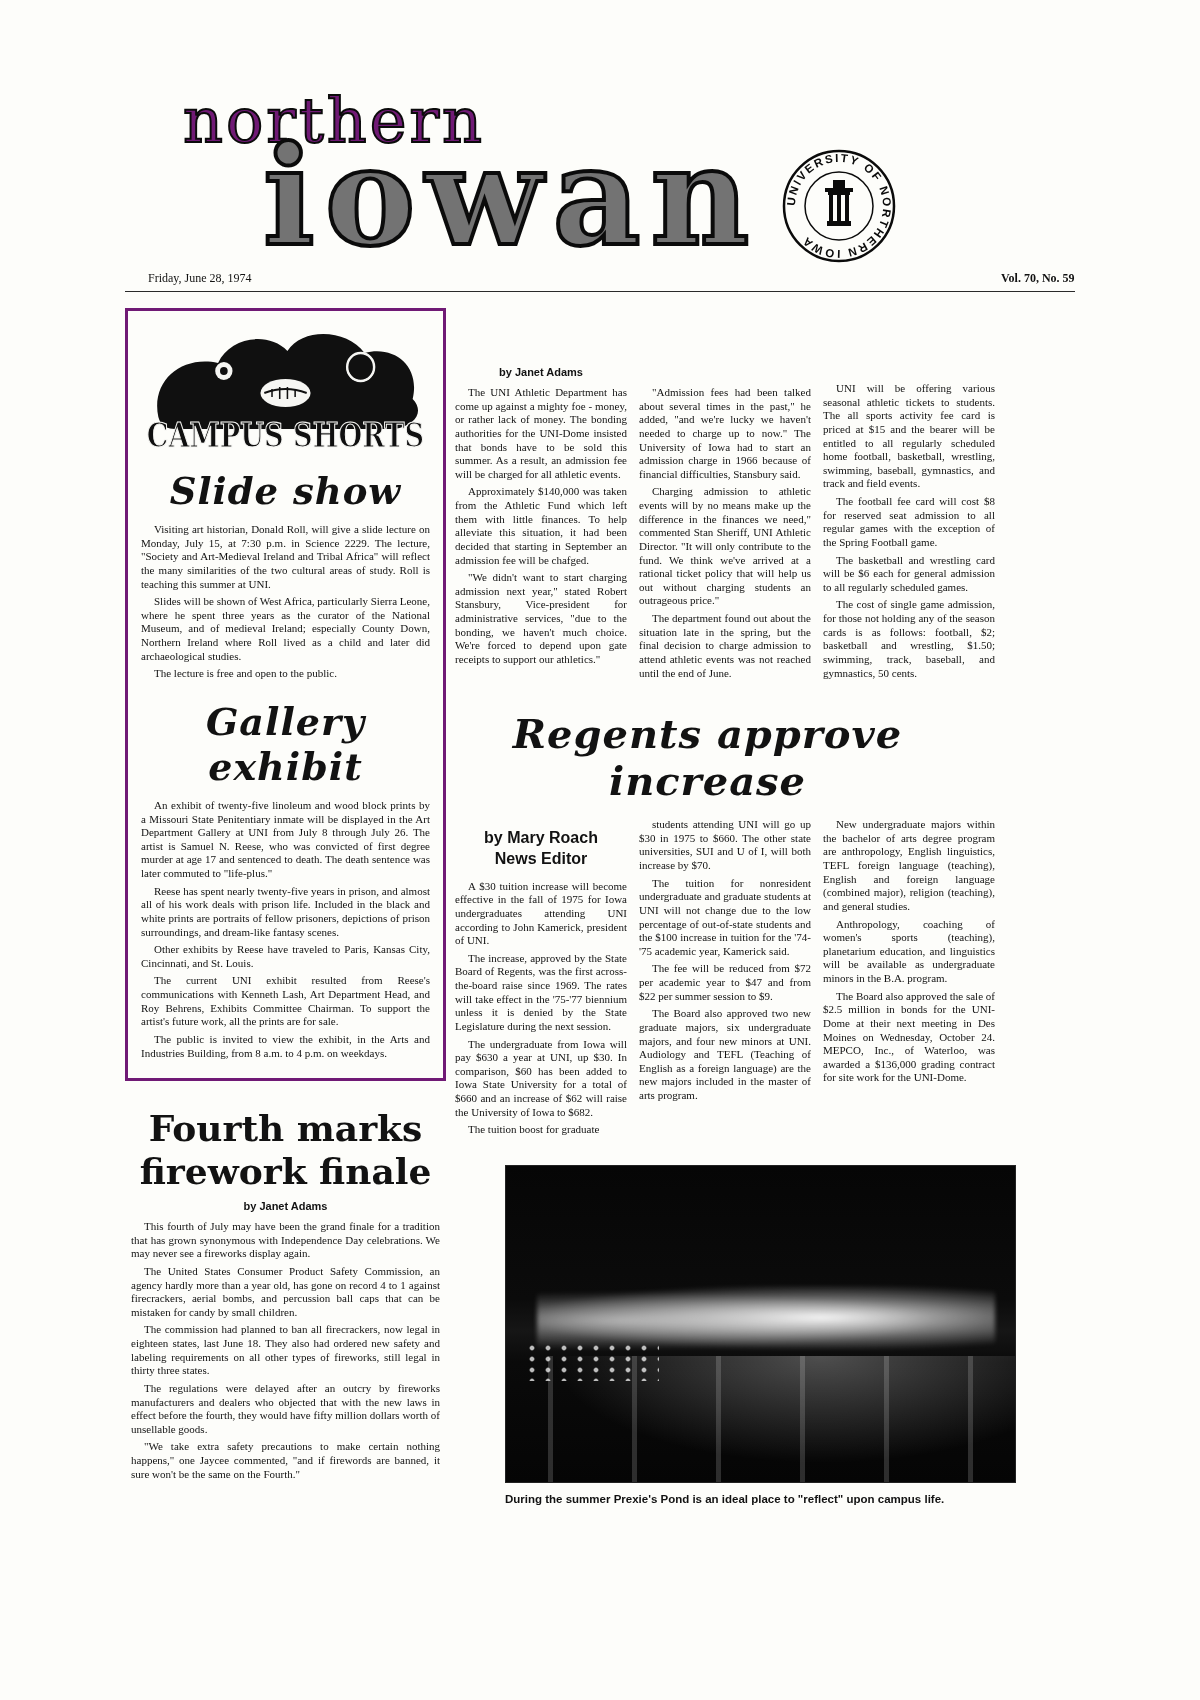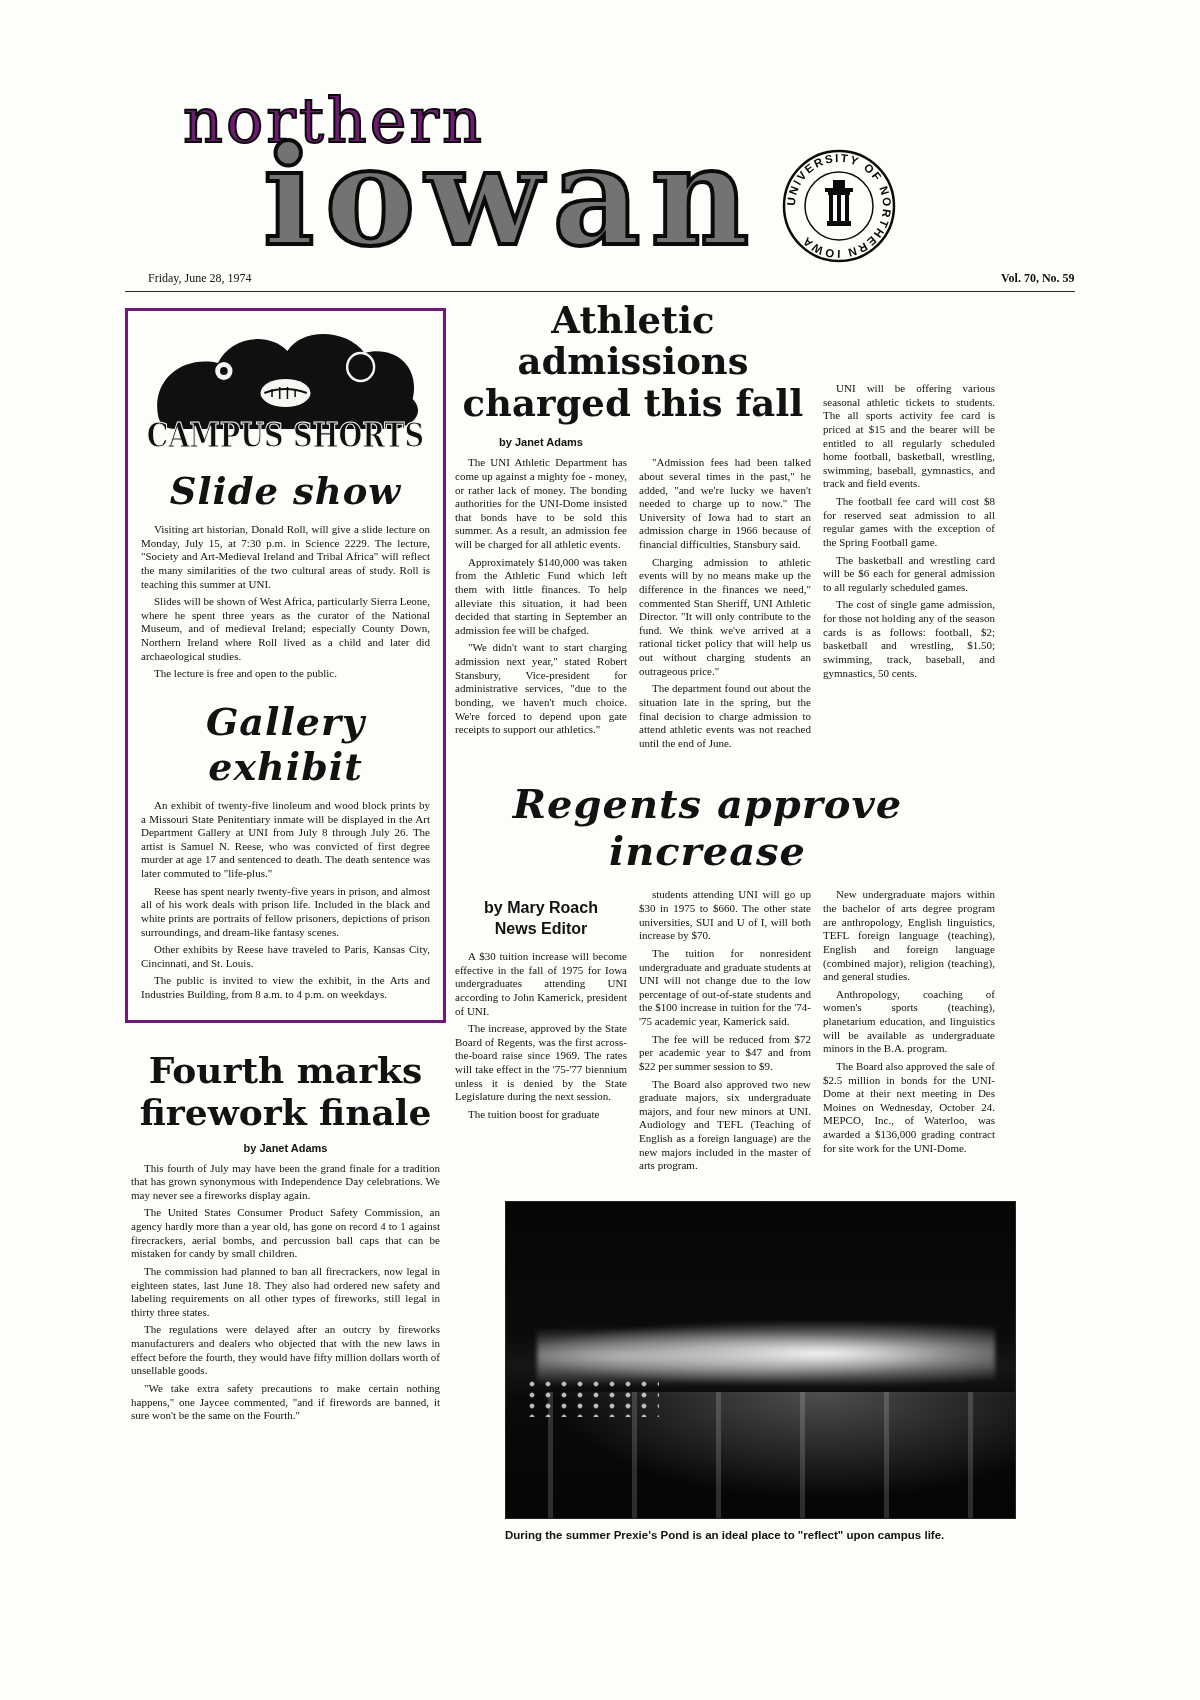--- a/index.html
+++ b/index.html
@@ -149,38 +149,38 @@
 
       <h2 class="h-slide">Slide show</h2>
       <p class="body-p">Visiting art historian, Donald Roll, will give a slide lecture on Monday, July 15, at 7:30 p.m. in Science 2229. The lecture, "Society and Art-Medieval Ireland and Tribal Africa" will reflect the many similarities of the two cultural areas of study. Roll is teaching this summer at UNI.</p>
       <p class="body-p">Slides will be shown of West Africa, particularly Sierra Leone, where he spent three years as the curator of the National Museum, and of medieval Ireland; especially County Down, Northern Ireland where Roll lived as a child and later did archaeological studies.</p>
       <p class="body-p">The lecture is free and open to the public.</p>
 
       <h2 class="h-gallery">Gallery exhibit</h2>
       <p class="body-p">An exhibit of twenty-five linoleum and wood block prints by a Missouri State Penitentiary inmate will be displayed in the Art Department Gallery at UNI from July 8 through July 26. The artist is Samuel N. Reese, who was convicted of first degree murder at age 17 and sentenced to death. The death sentence was later commuted to "life-plus."</p>
       <p class="body-p">Reese has spent nearly twenty-five years in prison, and almost all of his work deals with prison life. Included in the black and white prints are portraits of fellow prisoners, depictions of prison surroundings, and dream-like fantasy scenes.</p>
       <p class="body-p">Other exhibits by Reese have traveled to Paris, Kansas City, Cincinnati, and St. Louis.</p>
+      <p class="body-p">The current UNI exhibit resulted from Reese's communications with Kenneth Lash, Art Department Head, and Roy Behrens, Exhibits Committee Chairman. To support the artist's future work, all the prints are for sale.</p>
       <p class="body-p">The public is invited to view the exhibit, in the Arts and Industries Building, from 8 a.m. to 4 p.m. on weekdays.</p>
     </div>
 
     <div class="fireworks">
       <h2 class="h-fourth"><span>Fourth marks</span><br><span>firework finale</span></h2>
       <div class="byline">by Janet Adams</div>
       <p class="body-p">This fourth of July may have been the grand finale for a tradition that has grown synonymous with Independence Day celebrations. We may never see a fireworks display again.</p>
       <p class="body-p">The United States Consumer Product Safety Commission, an agency hardly more than a year old, has gone on record 4 to 1 against firecrackers, aerial bombs, and percussion ball caps that can be mistaken for candy by small children.</p>
       <p class="body-p">The commission had planned to ban all firecrackers, now legal in eighteen states, last June 18. They also had ordered new safety and labeling requirements on all other types of fireworks, still legal in thirty three states.</p>
       <p class="body-p">The regulations were delayed after an outcry by fireworks manufacturers and dealers who objected that with the new laws in effect before the fourth, they would have fifty million dollars worth of unsellable goods.</p>
       <p class="body-p">"We take extra safety precautions to make certain nothing happens," one Jaycee commented, "and if firewords are banned, it sure won't be the same on the Fourth."</p>
     </div>
   </div>
 
   <div class="right-zone">
 
     <div class="athletic-grid">
-      <h1 class="h-athletic"><span>Athletic admissions</span><br><span>charged this fall</span></h1>
 
       <div class="ath-c1">
         <div class="byline">by Janet Adams</div>
         <p class="body-p">The UNI Athletic Department has come up against a mighty foe - money, or rather lack of money. The bonding authorities for the UNI-Dome insisted that bonds have to be sold this summer. As a result, an admission fee will be charged for all athletic events.</p>
         <p class="body-p">Approximately $140,000 was taken from the Athletic Fund which left them with little finances. To help alleviate this situation, it had been decided that starting in September an admission fee will be chafged.</p>
         <p class="body-p">"We didn't want to start charging admission next year," stated Robert Stansbury, Vice-president for administrative services, "due to the bonding, we haven't much choice. We're forced to depend upon gate receipts to support our athletics."</p>
       </div>
 
       <div class="ath-c2">
         <p class="body-p">"Admission fees had been talked about several times in the past," he added, "and we're lucky we haven't needed to charge up to now." The University of Iowa had to start an admission charge in 1966 because of financial difficulties, Stansbury said.</p>
@@ -199,20 +199,21 @@
     <h1 class="h-regents">Regents approve increase</h1>
 
     <div class="regents-grid">
       <div>
         <div class="regents-byline">
           <div>by Mary Roach</div>
           <div>News Editor</div>
         </div>
         <p class="body-p">A $30 tuition increase will become effective in the fall of 1975 for Iowa undergraduates attending UNI according to John Kamerick, president of UNI.</p>
         <p class="body-p">The increase, approved by the State Board of Regents, was the first across-the-board raise since 1969. The rates will take effect in the '75-'77 biennium unless it is denied by the State Legislature during the next session.</p>
+        <p class="body-p">The undergraduate from Iowa will pay $630 a year at UNI, up $30. In comparison, $60 has been added to Iowa State University for a total of $660 and an increase of $62 will raise the University of Iowa to $682.</p>
         <p class="body-p">The tuition boost for graduate</p>
       </div>
       <div>
         <p class="body-p">students attending UNI will go up $30 in 1975 to $660. The other state universities, SUI and U of I, will both increase by $70.</p>
         <p class="body-p">The tuition for nonresident undergraduate and graduate students at UNI will not change due to the low percentage of out-of-state students and the $100 increase in tuition for the '74-'75 academic year, Kamerick said.</p>
         <p class="body-p">The fee will be reduced from $72 per academic year to $47 and from $22 per summer session to $9.</p>
         <p class="body-p">The Board also approved two new graduate majors, six undergraduate majors, and four new minors at UNI. Audiology and TEFL (Teaching of English as a foreign language) are the new majors included in the master of arts program.</p>
       </div>
       <div>
         <p class="body-p">New undergraduate majors within the bachelor of arts degree program are anthropology, English linguistics, TEFL foreign language (teaching), English and foreign language (combined major), religion (teaching), and general studies.</p>

